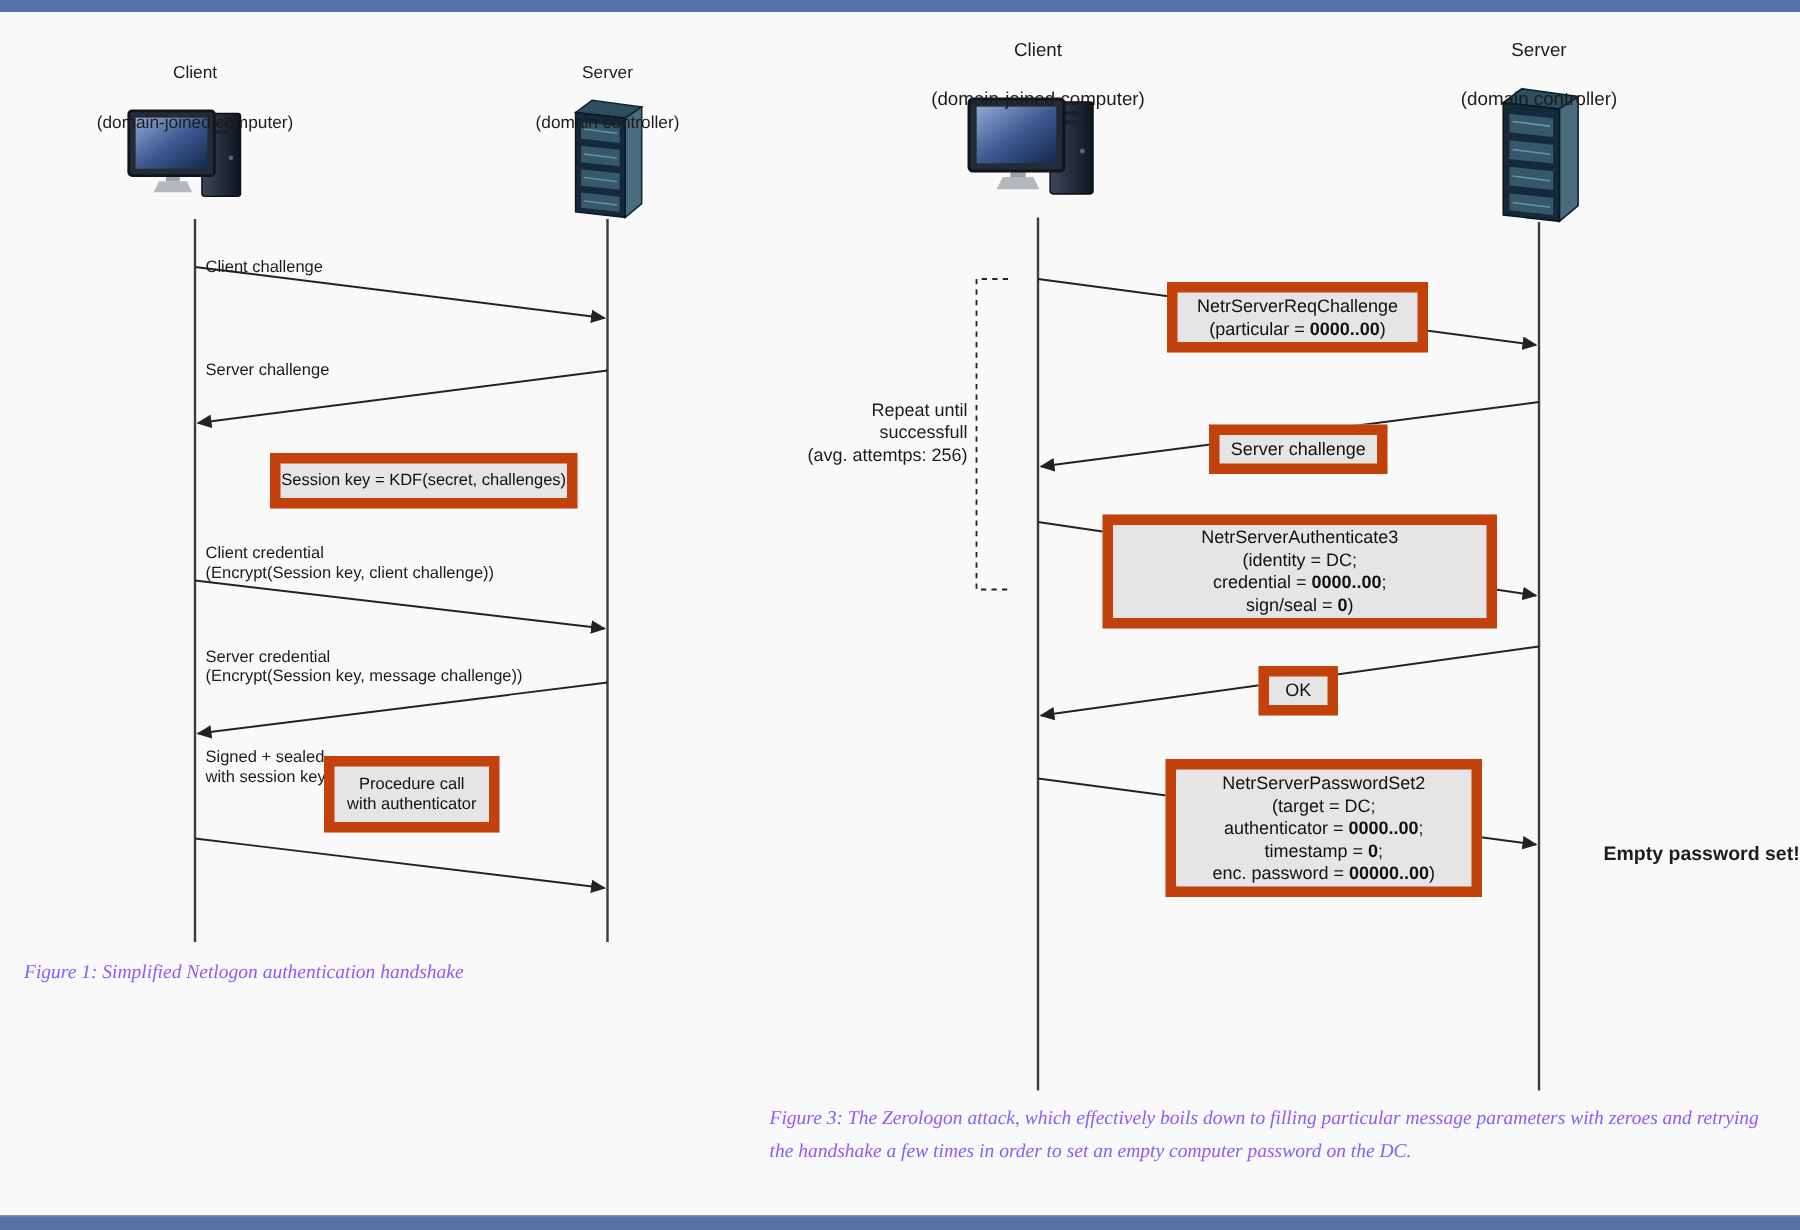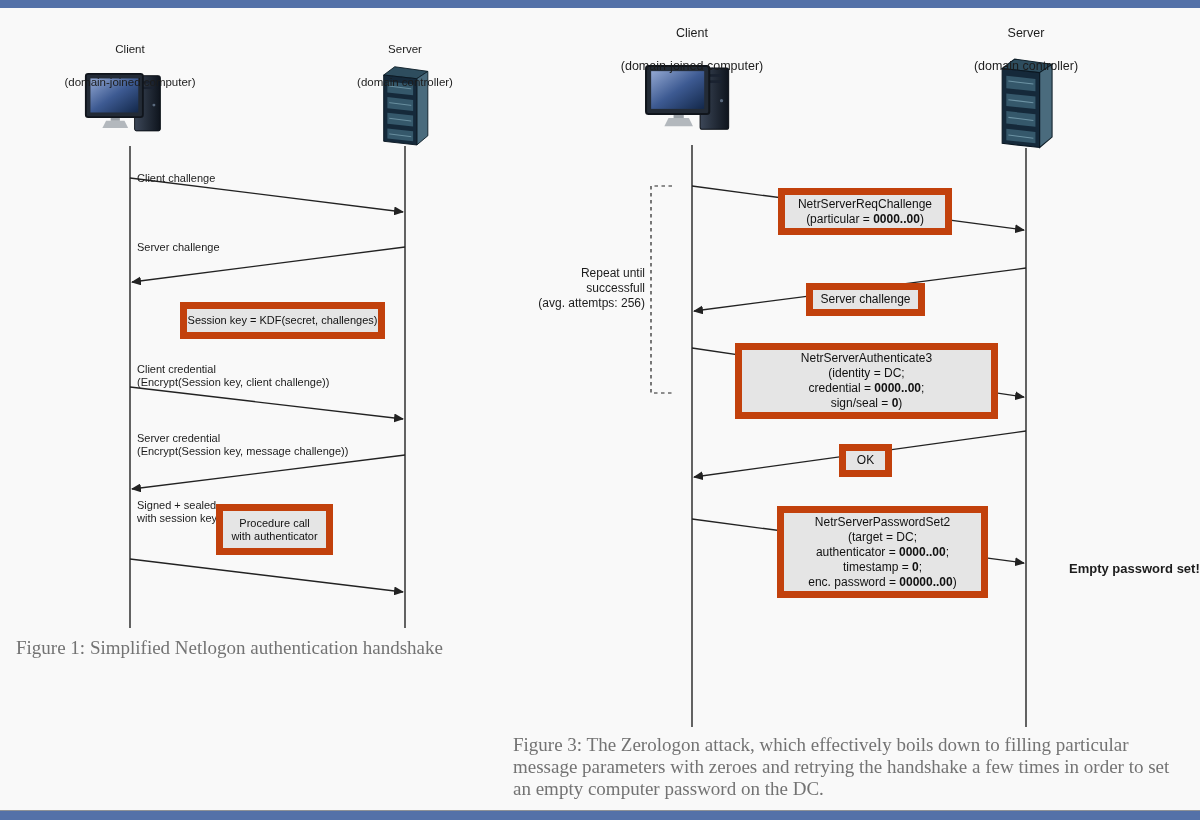--- a/index.html
+++ b/index.html
@@ -22,22 +22,22 @@
   .actor .s{font-size:11.5px;line-height:14px;margin-top:19px;}
   .f3 .actor .t,.f3 .actor .s{font-size:12.5px;}
   .lbl{position:absolute;width:260px;text-align:left;font-size:11px;line-height:13px;}
   .mbox{position:absolute;background:#e5e5e5;border:7px solid #c2410c;
         display:flex;flex-direction:column;align-items:center;justify-content:center;
         text-align:center;font-size:12px;line-height:15px;color:#111;}
   .mbox.small{font-size:11px;line-height:13px;}
   .b{font-weight:700;}
   .repeat-note{position:absolute;width:200px;text-align:right;font-size:12px;line-height:15px;}
   .result-note{position:absolute;font-size:13px;font-weight:700;}
-  .caption{position:absolute;font-family:"Liberation Serif", serif;
-           font-size:19px;color:#737373;line-height:22px;}
+  .caption{position:absolute;font-family:"Liberation Serif", serif;font-style:italic;
+           font-size:13px;color:#8b5cf6;line-height:22px;}
 </style>
 </head>
 <body>
 
 <div class="stage">
   <div class="topbar"></div>
 
   <svg class="wires" viewBox="0 0 1200 820">
     <defs>
       <marker id="ah" markerWidth="11" markerHeight="9" refX="9" refY="4.5" orient="auto" markerUnits="userSpaceOnUse">

